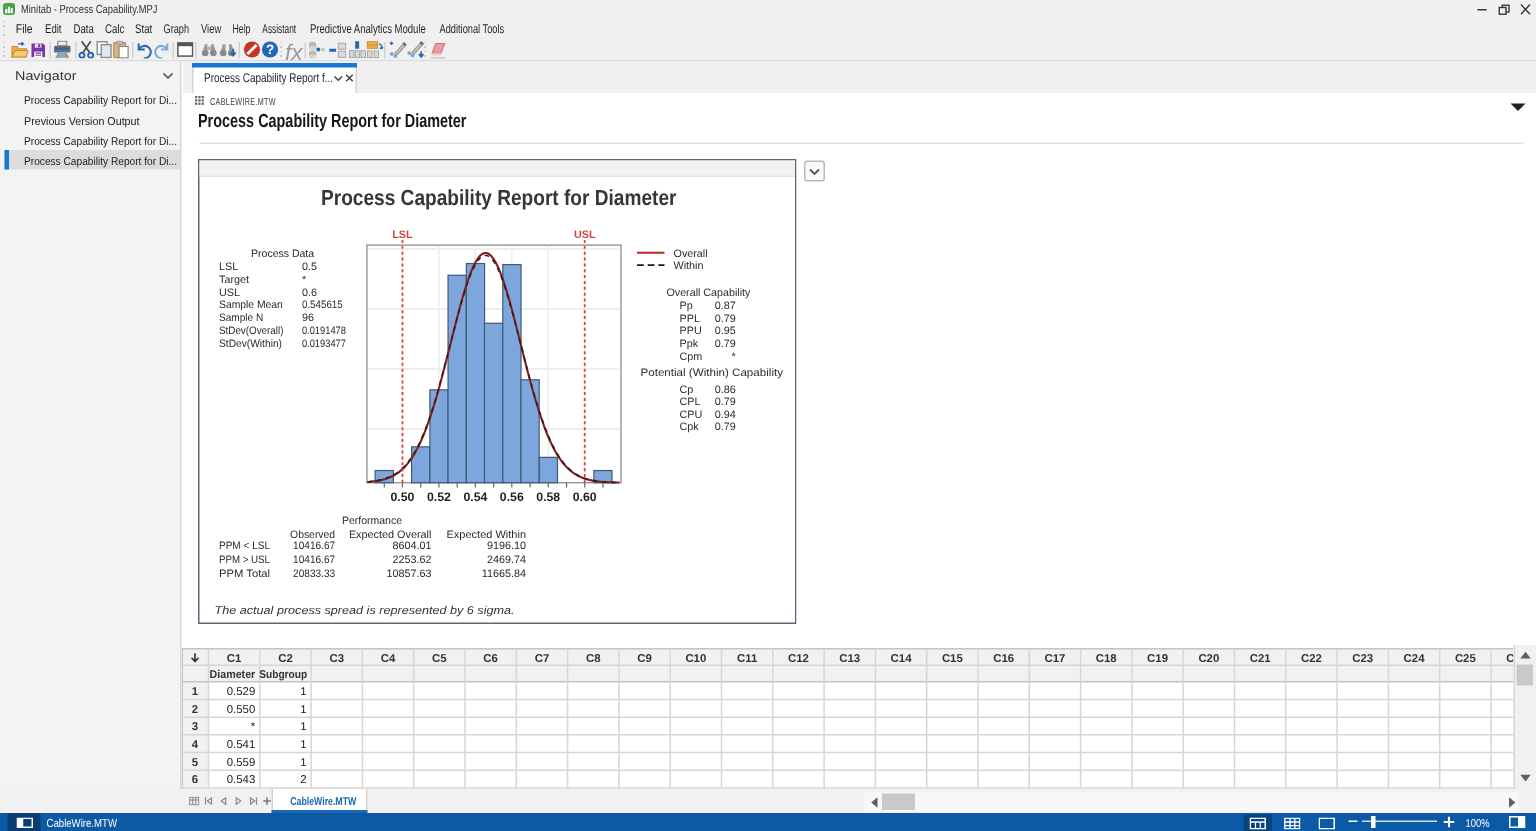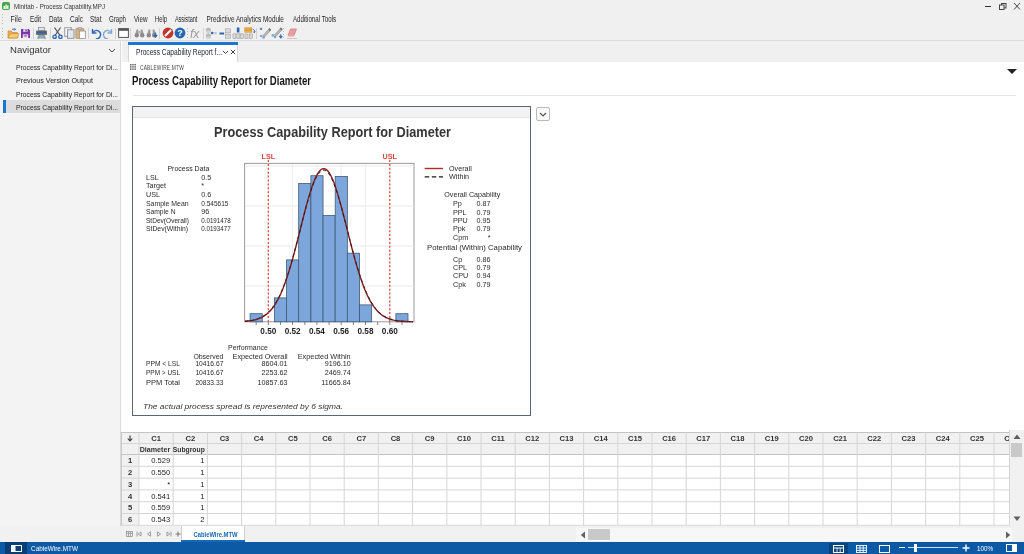--- a/index.html
+++ b/index.html
@@ -113,21 +113,21 @@
 <div class="abs" style="left:158.5px;top:28px;width:1px;height:11px;background:#d2d2d2"></div>
 <svg class="abs" style="left:161.5px;top:27px" width="12" height="12">
     <circle cx="6" cy="6" r="5.4" fill="#C63428"></circle>
     <rect x="1.7" y="5" width="8.6" height="2" fill="#fff" transform="rotate(-45 6 6)"></rect>
   </svg>
 <svg class="abs" style="left:174px;top:27px" width="12" height="12">
     <circle cx="6" cy="6" r="5.4" fill="#2468B4"></circle>
     <text x="6" y="9.3" font-size="9" font-weight="700" fill="#fff" text-anchor="middle">?</text>
   </svg>
 <div class="abs" style="left:186.5px;top:28px;width:1px;height:11px;background:repeating-linear-gradient(to bottom,#bbb 0 1px,transparent 1px 3px)"></div>
-<div class="abs" style="left:190px;top:26.5px;font-size:12px;font-style:italic;color:#9a9a9a"><i>fx</i></div>
+<div class="abs" style="left:190px;top:26.5px;font-size:15px;font-style:italic;color:#9a9a9a"><i>fx</i></div>
 <div class="abs" style="left:202.5px;top:28px;width:1px;height:11px;background:#d2d2d2"></div>
 <svg class="abs" style="left:205px;top:27px" width="12" height="12">
     <ellipse cx="3.4" cy="2.2" rx="2.4" ry="1.4" fill="#b8b8b8"></ellipse>
     <rect x="1" y="2.2" width="4.8" height="2.8" fill="#b8b8b8"></rect>
     <ellipse cx="3.4" cy="5" rx="2.4" ry="1.4" fill="#d5d5d5"></ellipse>
     <ellipse cx="3.4" cy="8" rx="2.4" ry="1.4" fill="#b8b8b8"></ellipse>
     <rect x="1" y="8" width="4.8" height="2.8" fill="#b8b8b8"></rect>
     <ellipse cx="3.4" cy="10.8" rx="2.4" ry="1.4" fill="#d5d5d5"></ellipse>
     <circle cx="7.2" cy="6" r="1.3" fill="#2a64b4"></circle>
     <rect x="8.8" y="5" width="3" height="2.2" rx="0.5" fill="#c9c9c9"></rect>

